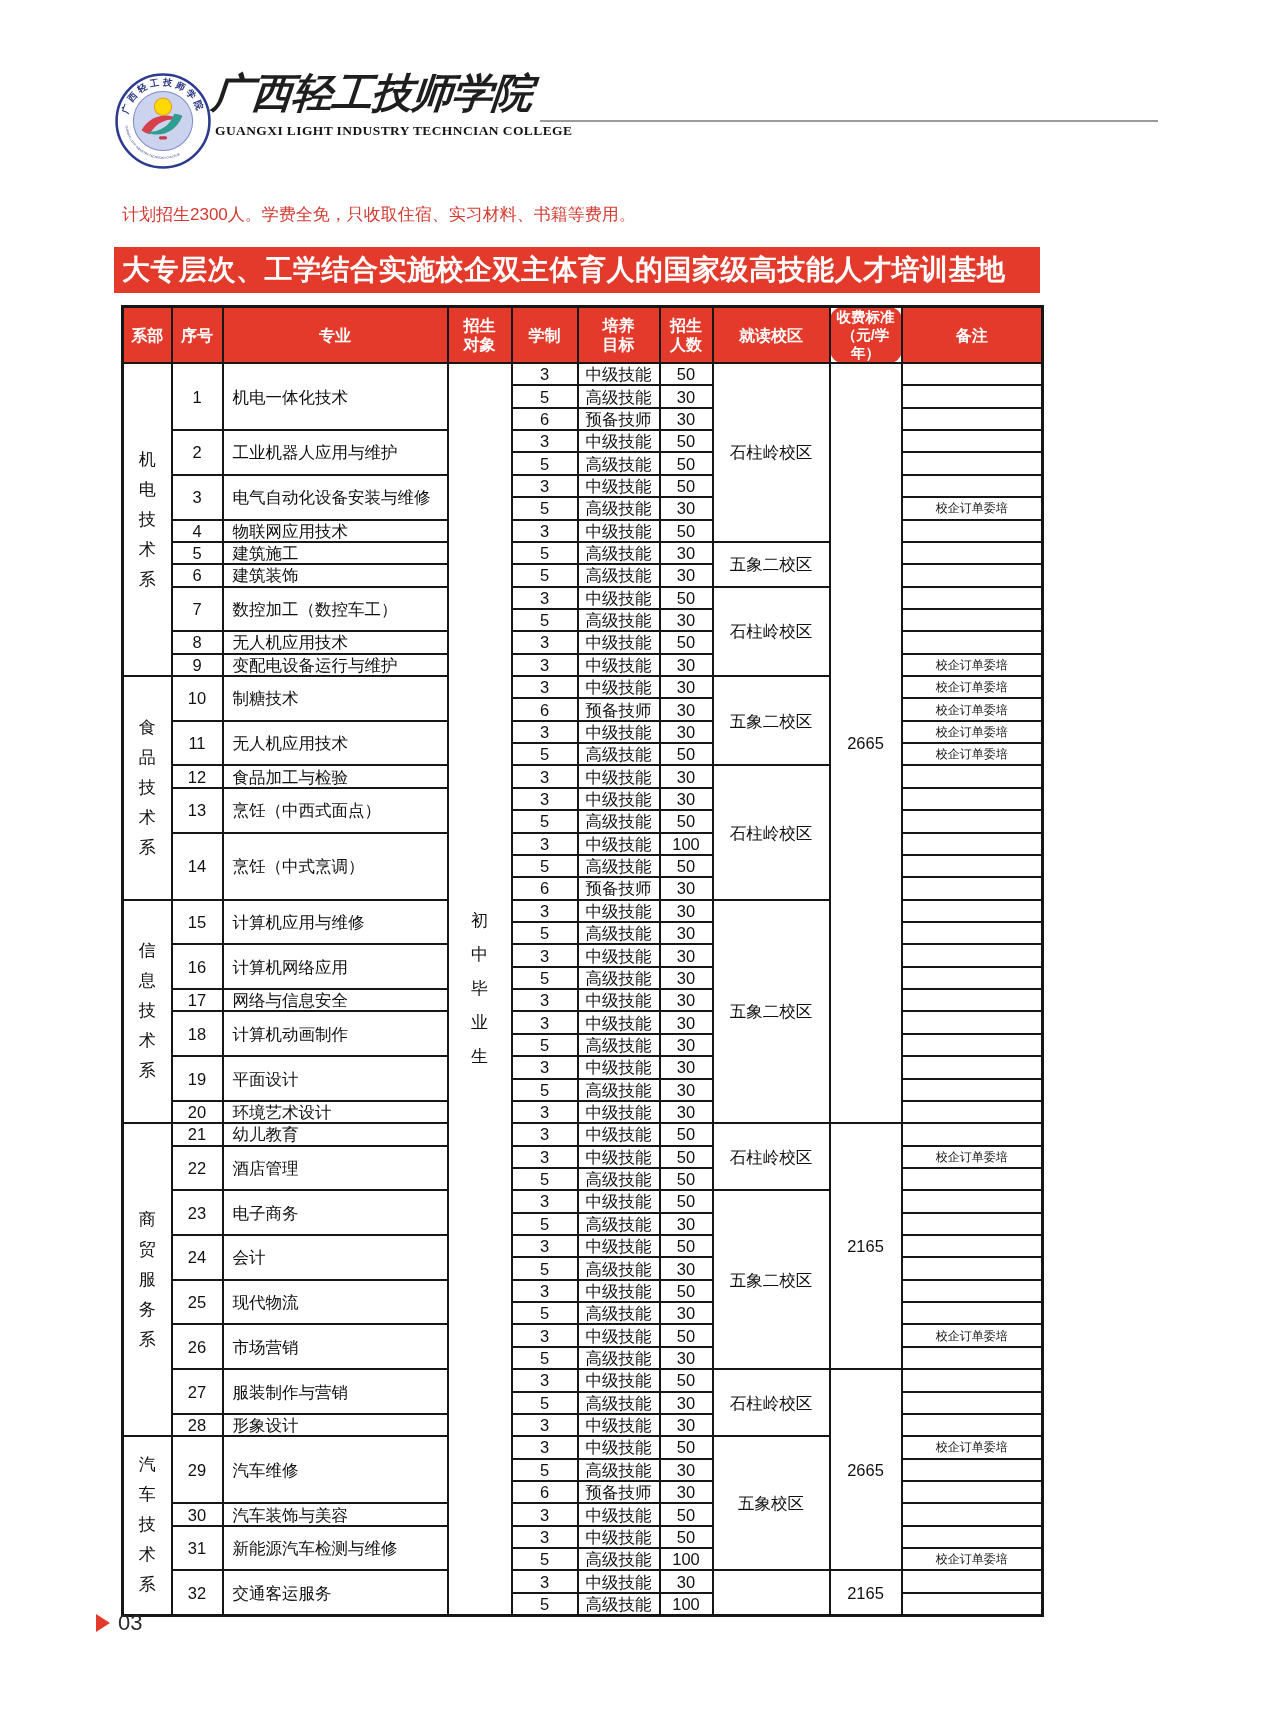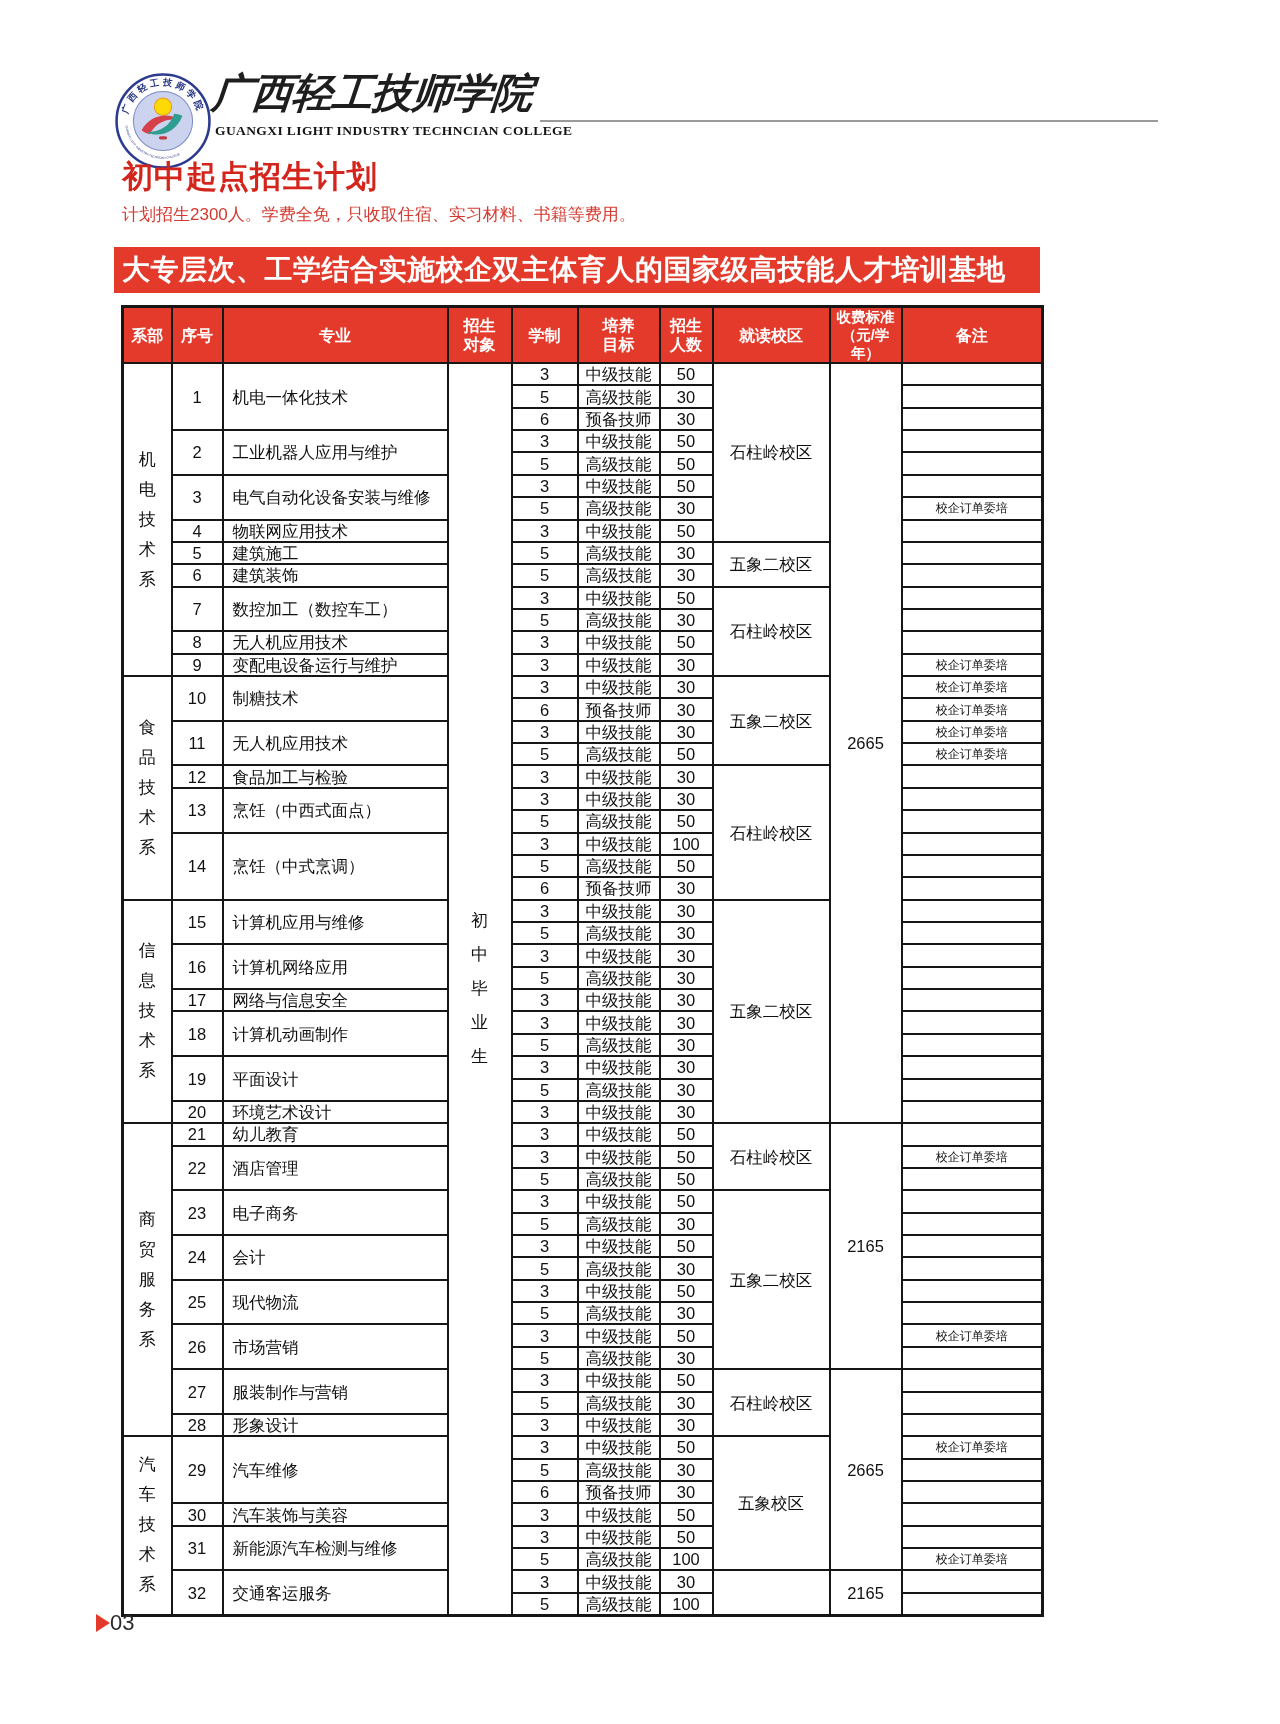--- a/index.html
+++ b/index.html
@@ -23,32 +23,32 @@
   .banner{position:absolute;left:114px;top:247px;width:926px;height:46px;background:#e33a2b;
     color:#fff;font-size:28px;font-weight:700;display:flex;align-items:center;
     padding-left:8px;letter-spacing:0.5px;white-space:nowrap;text-align:right;}
 
   
   .tbl-wrap{position:absolute;left:121px;top:305px;}
   table{border-collapse:collapse;table-layout:fixed;border:3px solid #161616;}
   th,td{border:2px solid #161616;text-align:center;padding:0;overflow:hidden;vertical-align:middle;}
   thead th{background:#e33a2b;color:#fff;font-size:16px;line-height:19px;white-space:pre-line;
     height:42px;font-weight:700;}
-  thead th.small{font-size:14.5px;line-height:18px;}
+  thead th.small{font-size:14.5px;line-height:18px;border-radius:13px;}
   tbody tr{height:22.36px;}
   tbody td{font-size:16px;line-height:18px;color:#101010;background:#fff;}
   td.dept{white-space:pre-line;font-size:17px;line-height:30px;}
   td.no{font-size:16.5px;}
   td.major{text-align:left;padding-left:9px;white-space:nowrap;font-size:16.5px;}
   td.target{white-space:pre-line;font-size:17px;line-height:34px;}
   td.years,td.goal,td.count,td.campus,td.fee{font-size:16.5px;white-space:nowrap;}
   td.remark{font-size:12px;white-space:nowrap;}
 
   
-  .footer-mark{position:absolute;left:96px;top:1610px;display:flex;align-items:center;gap:0;}
+  .footer-mark{position:absolute;left:96px;top:1610px;display:flex;align-items:center;gap:8px;}
   .tri{width:0;height:0;border-top:9px solid transparent;border-bottom:9px solid transparent;
     border-left:14px solid #e33a2b;}
   .page-num{font-size:22px;color:#2b2b2b;}
 </style>
 </head>
 <body>
 
 <div class="page">
 
   <div class="logo">
@@ -69,21 +69,20 @@
       <path d="M27,57 C35,42 54,39 63,47 C53,45 41,49 35,61 C32,60 29,59 27,57 Z" fill="#d6404a"></path>
       <path d="M67,43 C61,59 44,65 32,59 C45,59 55,53 59,41 C62,41 65,42 67,43 Z" fill="#2f9e90"></path>
       <rect x="44" y="63" width="8" height="3" rx="1.5" fill="#c43b47"></rect>
     </svg>
   </div>
 
   <div class="school-cn">广西轻工技师学院</div>
   <div class="school-en">GUANGXI LIGHT INDUSTRY TECHNCIAN COLLEGE</div>
   <div class="head-rule"></div>
 
-  <div class="plan-title">初中起点招生计划</div>
   <div class="plan-sub">计划招生2300人。学费全免，只收取住宿、实习材料、书籍等费用。</div>
   <div class="banner">大专层次、工学结合实施校企双主体育人的国家级高技能人才培训基地</div>
 
   <div class="tbl-wrap">
     <table>
         <colgroup>
           <col style="width: 49px;">
           <col style="width: 51px;">
           <col style="width: 225px;">
           <col style="width: 64px;">

